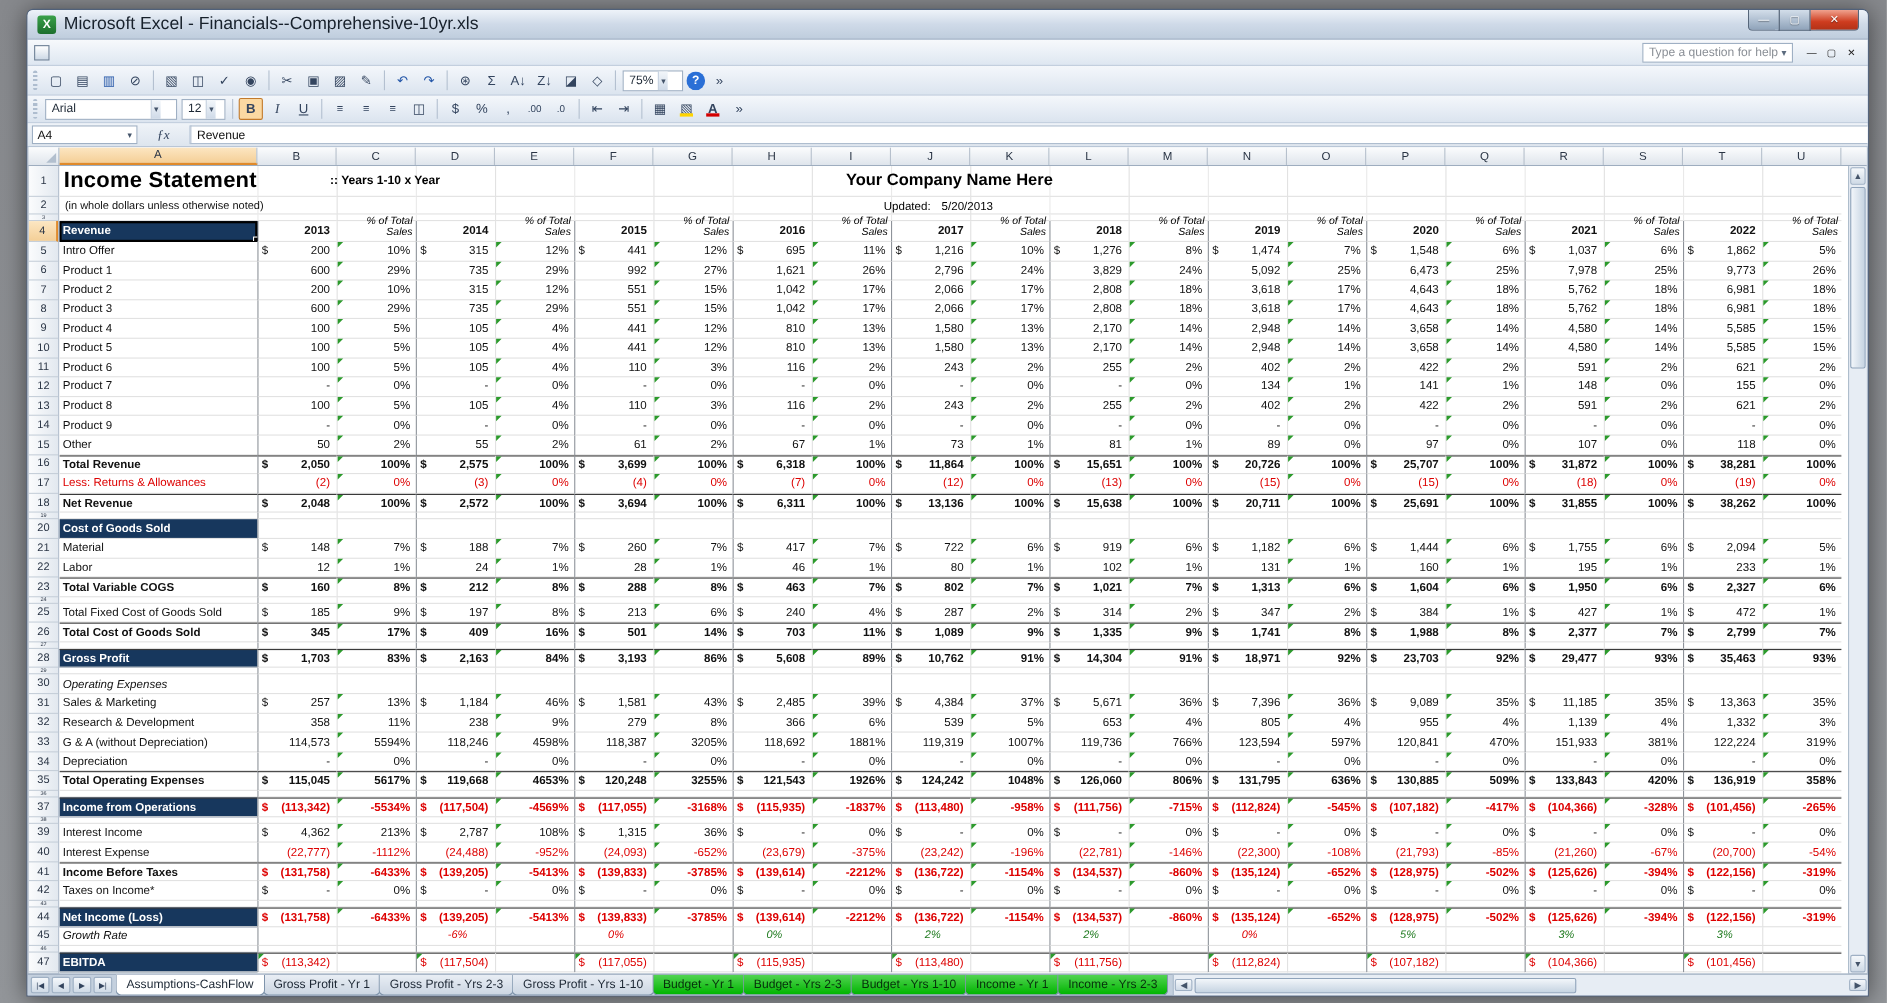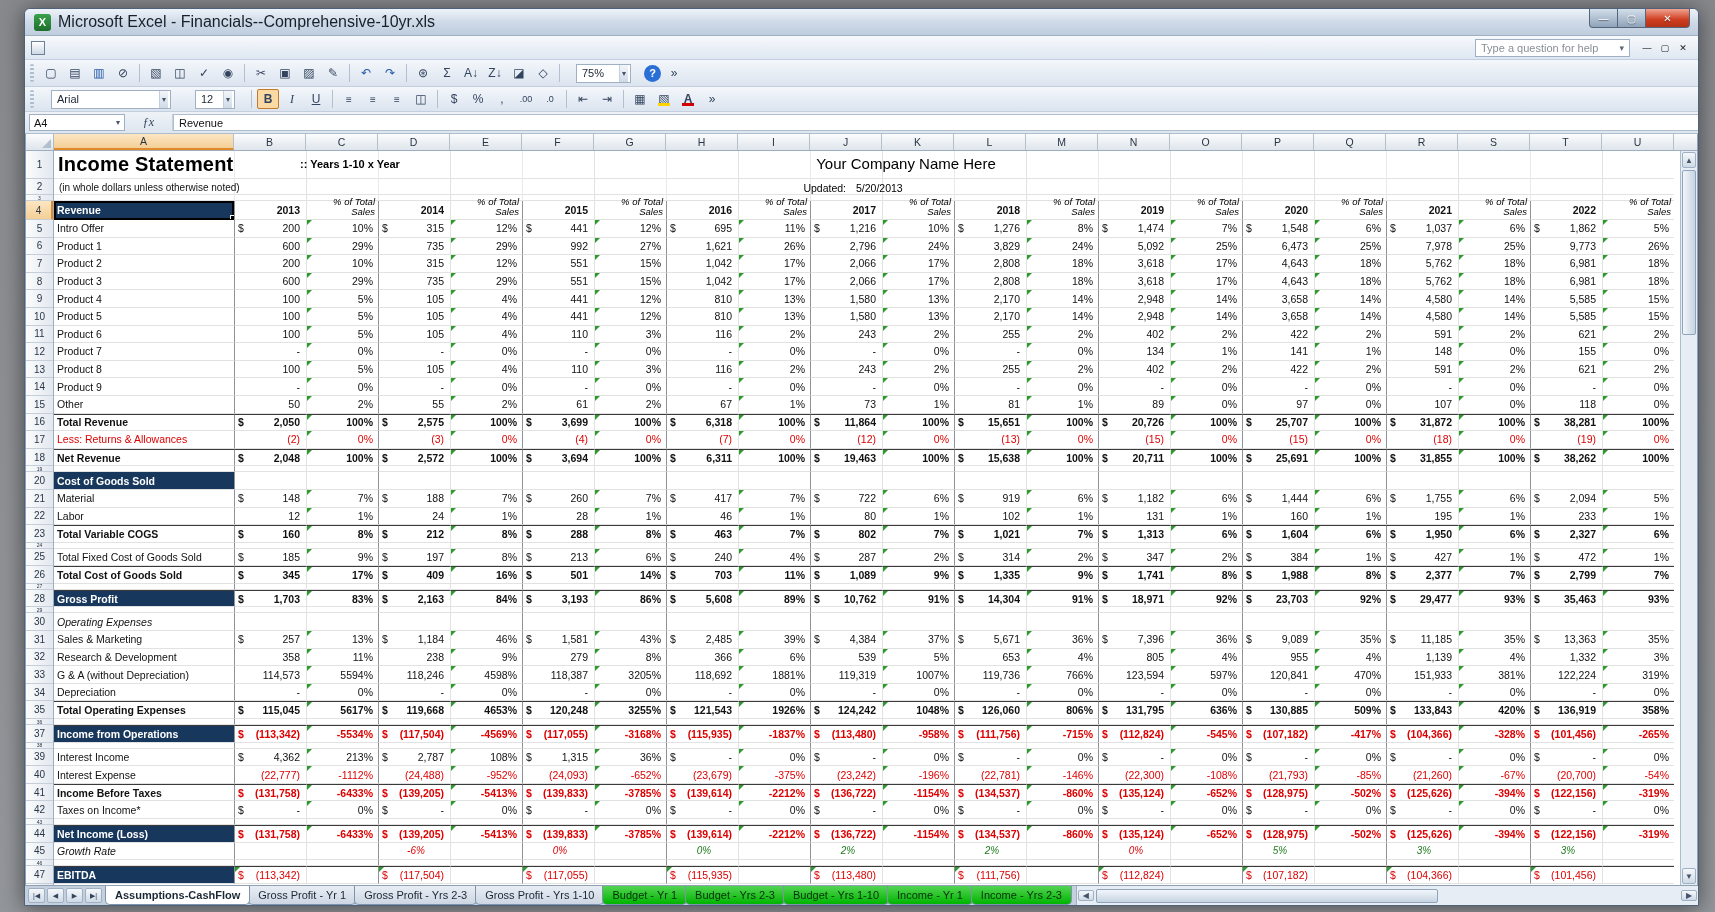--- a/index.html
+++ b/index.html
@@ -12,21 +12,21 @@
 .title-text{font-size:16px;color:#17202b}
 .winbtns{position:absolute;right:8px;top:0;display:flex}
 .winbtn{width:29px;height:19px;display:flex;align-items:center;justify-content:center;font-size:10px;color:#fff;text-shadow:0 1px 1px rgba(0,0,0,.5);border:1px solid #56667a;border-top:none;background:linear-gradient(#d3deea,#8fa3ba);margin-left:-1px}
 .winbtn.first{border-radius:0 0 0 4px}
 .winbtn.close{width:45px;background:linear-gradient(#f0a38f,#ce3c1f 60%,#b33217);border-radius:0 0 4px 0}
 
 .menubar{flex:0 0 24px;display:flex;align-items:center;padding:0 6px;background:linear-gradient(#f7f9fc,#dee7f1);border-bottom:1px solid #c3cfde;font-size:12px;color:#1c2734}
 .wbicon{width:14px;height:14px;border:1px solid #6e8096;background:linear-gradient(#fff,#cdd9e6);margin-right:6px}
 #menus{display:flex}
 .menu-item{padding:3px 7px;border-radius:2px}
-.help-box{margin-left:auto;display:flex;align-items:center;width:155px;height:18px;border:1px solid #9fb0c4;background:#fff;color:#8a8f96;font-size:11px;padding:0 5px 0 5px;white-space:nowrap;overflow:hidden}
+.help-box{margin-left:auto;display:flex;align-items:center;width:137px;height:18px;border:1px solid #9fb0c4;background:#fff;color:#8a8f96;font-size:11px;padding:0 5px 0 5px;white-space:nowrap;overflow:hidden}
 .help-box .dda{margin-left:auto;color:#5b6b7e;font-size:9px}
 .wbctls{display:flex;margin-left:8px}
 .wbctl{width:18px;height:15px;display:flex;align-items:center;justify-content:center;font-size:9px;color:#222;border:1px solid transparent}
 
 .toolbar{display:flex;align-items:center;padding:0 5px;background:linear-gradient(#f4f7fb,#dbe4ef);border-bottom:1px solid #c3cfde}
 #tb-std{flex:0 0 27px}
 #tb-fmt{flex:0 0 25px}
 .tgrip{width:4px;height:18px;margin-right:5px;background:repeating-linear-gradient(#aebdcf 0 2px,transparent 2px 4px);border-radius:2px}
 .tool{min-width:22px;height:20px;padding:0 2px;display:flex;align-items:center;justify-content:center;font-size:12px;color:#33445e;border:1px solid transparent;border-radius:2px;margin:0 1px;position:relative;white-space:nowrap}
 .tool.blue{color:#2456a8}
@@ -34,21 +34,21 @@
 .tool.bb{font-weight:bold}
 .tool.ib{font-style:italic;font-family:"Liberation Serif",serif}
 .tool.ub{text-decoration:underline}
 .tool.small{font-size:10px}
 .tool.tiny{font-size:9px;letter-spacing:0}
 .tool.active{background:#fbd9a2;border-color:#c27a2c}
 .tool.under-yellow::after,.tool.under-red::after{content:"";position:absolute;left:4px;right:4px;bottom:2px;height:3px}
 .tool.under-yellow::after{background:#ffd400}
 .tool.under-red::after{background:#d40000}
 .tsep{width:1px;height:18px;background:#b4c0d0;margin:0 4px}
-.dd{display:flex;align-items:center;height:19px;border:1px solid #9fb0c4;background:#fff;font-size:11px;padding:0 2px 0 5px;margin:0 12px;color:#1c2734}
+.dd{display:flex;align-items:center;height:19px;border:1px solid #9fb0c4;background:#fff;font-size:11px;padding:0 14px 0 5px;margin:0 2px;color:#1c2734}
 .dd .dda{margin-left:4px;font-size:8px;color:#44546a;background:linear-gradient(#f2f6fa,#cfdae8);height:100%;display:flex;align-items:center;padding:0 2px;border-left:1px solid #c3cfde}
 .fontdd{width:120px}
 .sizedd{width:40px}
 .zoomdd{width:55px}
 .fontdd .ddtext,.sizedd .ddtext,.zoomdd .ddtext{flex:1}
 
 .formulabar{flex:0 0 22px;display:flex;align-items:stretch;background:linear-gradient(#eff3f8,#dde5ee);border-bottom:1px solid #aebdcf;font-size:11px}
 .namebox{width:96px;display:flex;align-items:center;background:#fff;border:1px solid #9fb0c4;margin:2px 0 2px 4px;padding:0 4px;color:#111}
 .namebox .dda{margin-left:auto;font-size:8px;color:#44546a}
 .fxbtn{width:48px;display:flex;align-items:center;justify-content:center;color:#33445e;font-style:italic;font-family:"Liberation Serif",serif;font-size:12px;border-right:1px solid #c3cfde;margin:2px 0}
@@ -95,35 +95,35 @@
 .yrrow .vv{font-weight:bold}
 .pcthead{position:absolute;right:3px;bottom:2px;text-align:right;font-size:9.5px;line-height:10px;font-style:italic;color:#000;z-index:3}
 .pcthead span{display:block;white-space:nowrap}
 .selected{outline:2px solid #000;outline-offset:-2px;z-index:4}
 .selected::after{content:"";position:absolute;right:-2px;bottom:-2px;width:4px;height:4px;background:#000;border:1px solid #fff;z-index:5}
 
 .overlay{position:absolute;left:0;top:0;width:100%;height:70px;pointer-events:none;z-index:10}
 .t-title{position:absolute;left:4px;top:2px;font-size:20px;font-weight:bold;color:#000;letter-spacing:.2px}
 .t-sub{position:absolute;left:5px;top:31px;font-size:10px;color:#111}
 .t-years{position:absolute;left:246px;top:7px;font-size:11px;font-weight:bold}
-.t-company{position:absolute;left:700px;width:304px;top:4px;text-align:center;font-size:15px;font-weight:normal}
+.t-company{position:absolute;left:715px;width:304px;top:4px;text-align:left;font-size:15px;font-weight:bold}
 .t-updated{position:absolute;left:692px;width:100px;top:31px;text-align:right;font-size:10.5px}
 .t-date{position:absolute;left:802px;top:31px;font-size:10.5px}
 
 .vscroll{flex:0 0 17px;display:flex;flex-direction:column;background:#e7edf4;border-left:1px solid #aebdcc}
 .sbtn{flex:0 0 16px;display:flex;align-items:center;justify-content:center;font-size:8px;color:#44546a;background:linear-gradient(#f5f8fb,#cfdae6);border:1px solid #9fb0c4;border-radius:2px;margin:1px}
 .vthumb{flex:0 0 165px;margin:1px;background:linear-gradient(90deg,#f2f6fa,#c6d4e2);border:1px solid #8fa3ba;border-radius:2px}
 .vfill{flex:1}
 
 .tabbar{flex:0 0 20px;display:flex;align-items:stretch;background:#c4d0de;border-top:1px solid #8fa0b4;font-size:11px;overflow:hidden}
 .tabnav{display:flex;align-items:center;padding:0 2px}
 .tn{width:17px;height:15px;margin:0 1px;display:flex;align-items:center;justify-content:center;font-size:7px;color:#33445e;background:linear-gradient(#f5f8fb,#cfdae6);border:1px solid #9fb0c4;border-radius:2px;white-space:nowrap}
 #tabs{display:flex;align-items:stretch}
 .tab{display:flex;align-items:center;padding:0 9px;margin-right:-2px;border:1px solid #7f94ab;border-top:none;border-radius:0 0 5px 5px;background:linear-gradient(#e9eef5,#ccd6e2);color:#1c2734;white-space:nowrap}
-.tab.active{background:#fff;font-weight:bold;position:relative;z-index:2}
+.tab.active{background:#fff;font-weight:normal;position:relative;z-index:2}
 .tab.green{background:linear-gradient(#53d453,#00b400);color:#06300b}
 .hscroll{flex:1;display:flex;align-items:center;background:#e7edf4;border-left:1px solid #9fb0c4;margin-left:6px}
 .hthumb{flex:0 0 55%;height:14px;margin:0 1px;background:linear-gradient(#f2f6fa,#c6d4e2);border:1px solid #8fa3ba;border-radius:2px}
 .hfill{flex:1}
 </style>
 </head>
 <body>
 
 <div class="desktop">
   <div class="window">
@@ -1370,21 +1370,21 @@
               </div>
               <div class="cell val">
                 <span class="ds">$</span>
                 <span class="vv">6,311</span>
               </div>
               <div class="cell pct">
                 <span class="pv">100%</span>
               </div>
               <div class="cell val">
                 <span class="ds">$</span>
-                <span class="vv">19,463</span>
+                <span class="vv">13,136</span>
               </div>
               <div class="cell pct">
                 <span class="pv">100%</span>
               </div>
               <div class="cell val">
                 <span class="ds">$</span>
                 <span class="vv">15,638</span>
               </div>
               <div class="cell pct">
                 <span class="pv">100%</span>

